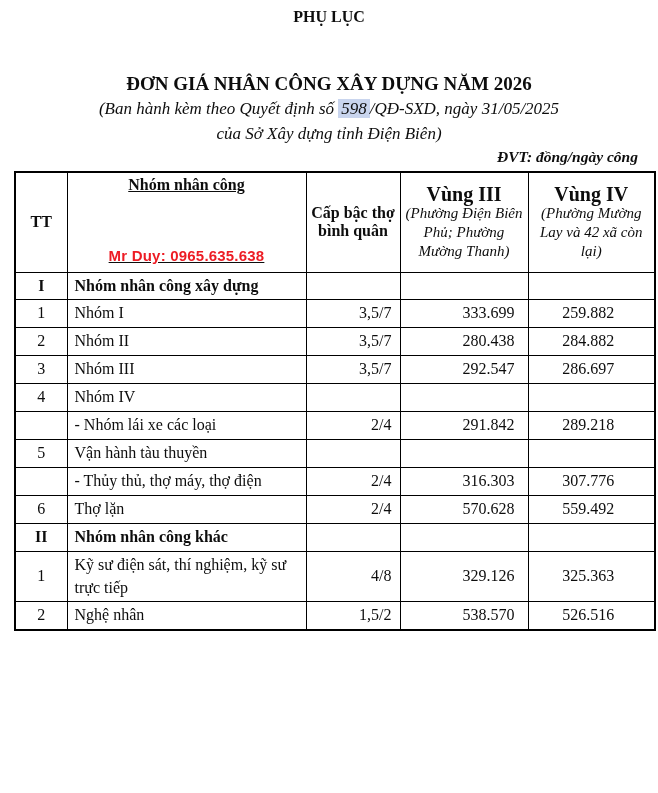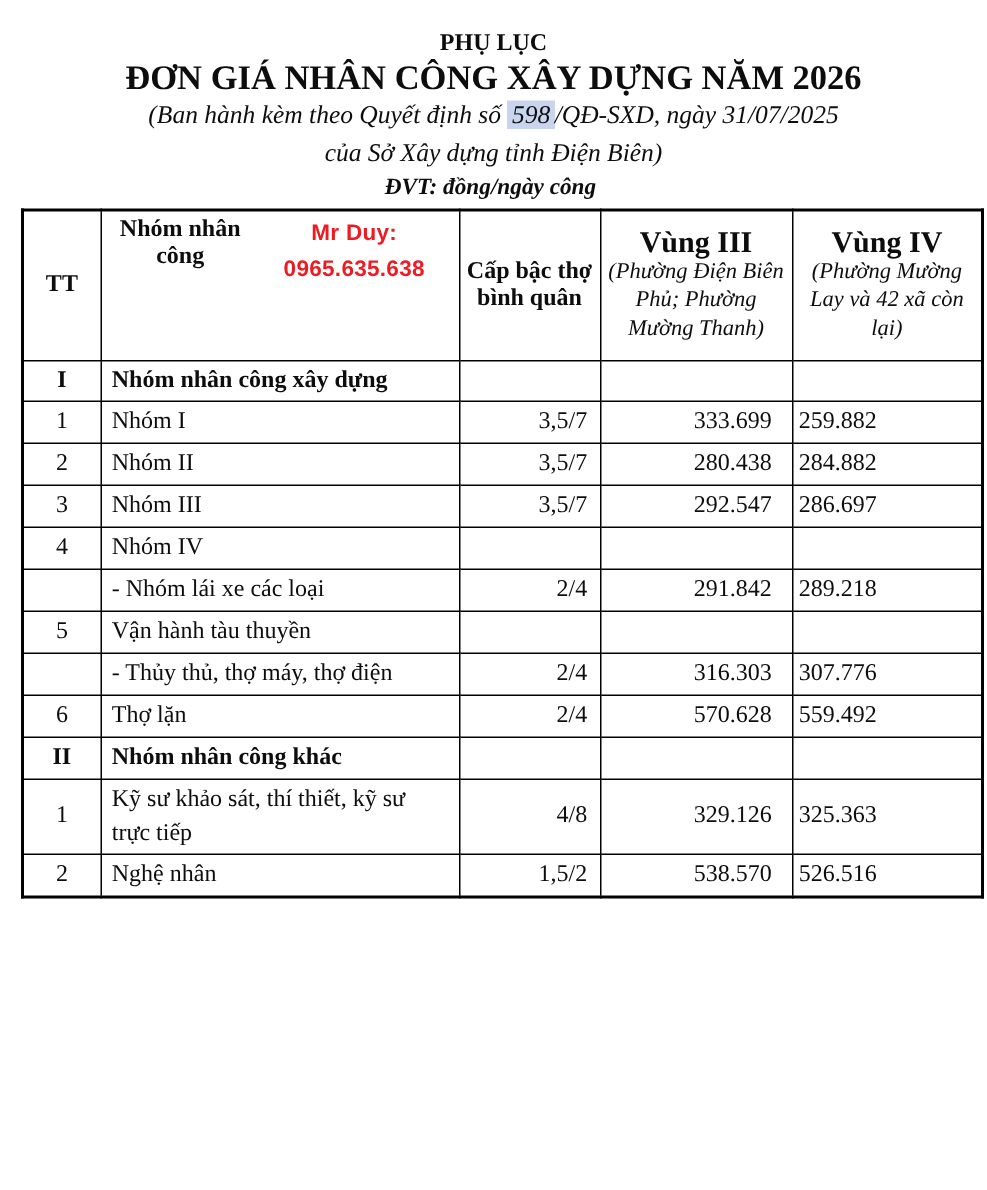--- a/index.html
+++ b/index.html
@@ -11,69 +11,69 @@
   html,body{background:#fff;}
   body{
     width:658px;height:793px;overflow:hidden;
     font-family:"Liberation Serif","DejaVu Serif",serif;
     color:var(--ink);
   }
   .page{width:658px;height:793px;background:#fff;padding-top:6px;}
 
   
   .doc-header{text-align:center;}
-  .t1{font-weight:bold;font-size:16px;line-height:22px;margin-top:12px;}
-  .t2{font-weight:bold;font-size:23px;line-height:24px;}
+  .t1{font-weight:bold;font-size:16px;line-height:22px;}
+  .t2{font-weight:bold;font-size:19px;line-height:24px;margin-top:44px;}
   .sub{font-style:italic;font-size:17px;line-height:25px;}
   .hl{background:var(--hl);padding:0 3px;}
   .dvt{
-    text-align:center;font-style:italic;font-weight:bold;
+    text-align:right;font-style:italic;font-weight:bold;
     font-size:15.5px;line-height:20px;padding-right:20px;margin-top:1px;margin-left:16px;
   }
 
   
   table{
     border-collapse:collapse;table-layout:fixed;
     width:640px;margin:4px 0 0 14px;
     border:2px solid #000;
     font-size:16px;
   }
   th,td{border:1px solid #000;vertical-align:middle;}
   col.c1{width:52px;}col.c2{width:239px;}col.c3{width:94px;}
   col.c4{width:128px;}col.c5{width:127px;}
 
   thead th{height:100px;text-align:center;font-weight:bold;padding:2px 3px;}
   .ch{font-weight:bold;font-size:20px;line-height:20px;}
   .chsub{font-weight:normal;font-style:italic;font-size:15px;line-height:19px;}
-  .th-name-inner{display:flex;justify-content:space-between;height:92px;}
+  .th-name-inner{display:flex;flex-direction:column;justify-content:space-between;height:92px;text-decoration:underline;}
   .th-name-label{font-weight:bold;font-size:16px;margin-bottom:14px;}
   .contact{
     font-family:"Liberation Sans","DejaVu Sans",sans-serif;
     font-weight:bold;font-size:15px;color:var(--red);
     line-height:24px;letter-spacing:.2px;
   }
 
   tbody td{padding:2px 4px;line-height:1.42;}
   tbody td.c-tt{text-align:center;height:28px;}
   tbody td.c-name{text-align:left;padding-left:7px;padding-right:6px;}
   tbody td.c-cap{text-align:right;padding-right:8px;}
   tbody td.c-v3{text-align:right;padding-right:13px;}
-  tbody td.c-v4{text-align:left;padding-right:10px;}
+  tbody td.c-v4{text-align:center;padding-right:10px;}
   tr.section-row td{font-weight:bold;}
   tr.section-row td.c-tt{height:24px;}
 </style>
 </head>
 <body>
 
 <div class="page">
 
   <div class="doc-header">
     <div class="t1">PHỤ LỤC</div>
     <div class="t2">ĐƠN GIÁ NHÂN CÔNG XÂY DỰNG NĂM 2026</div>
-    <div class="sub"><span>(Ban hành kèm theo Quyết định số </span><span class="hl">598</span><span>/QĐ-SXD, ngày 31/07/2025</span></div>
+    <div class="sub"><span>(Ban hành kèm theo Quyết định số </span><span class="hl">598</span><span>/QĐ-SXD, ngày 31/05/2025</span></div>
     <div class="sub">của Sở Xây dựng tỉnh Điện Biên)</div>
     <div class="dvt">ĐVT: đồng/ngày công</div>
   </div>
 
   <table>
     <colgroup>
       <col class="c1">
         <col class="c2">
         <col class="c3">
         <col class="c4">
@@ -165,21 +165,21 @@
   </tr>
         <tr class="section-row">
     <td class="c-tt">II</td>
     <td class="c-name">Nhóm nhân công khác</td>
     <td class="c-cap"></td>
     <td class="c-v3"></td>
     <td class="c-v4"></td>
   </tr>
         <tr>
     <td class="c-tt">1</td>
-    <td class="c-name">Kỹ sư khảo sát, thí thiết, kỹ sư trực tiếp</td>
+    <td class="c-name">Kỹ sư điện sát, thí nghiệm, kỹ sư trực tiếp</td>
     <td class="c-cap">4/8</td>
     <td class="c-v3">329.126</td>
     <td class="c-v4">325.363</td>
   </tr>
         <tr>
     <td class="c-tt">2</td>
     <td class="c-name">Nghệ nhân</td>
     <td class="c-cap">1,5/2</td>
     <td class="c-v3">538.570</td>
     <td class="c-v4">526.516</td>

